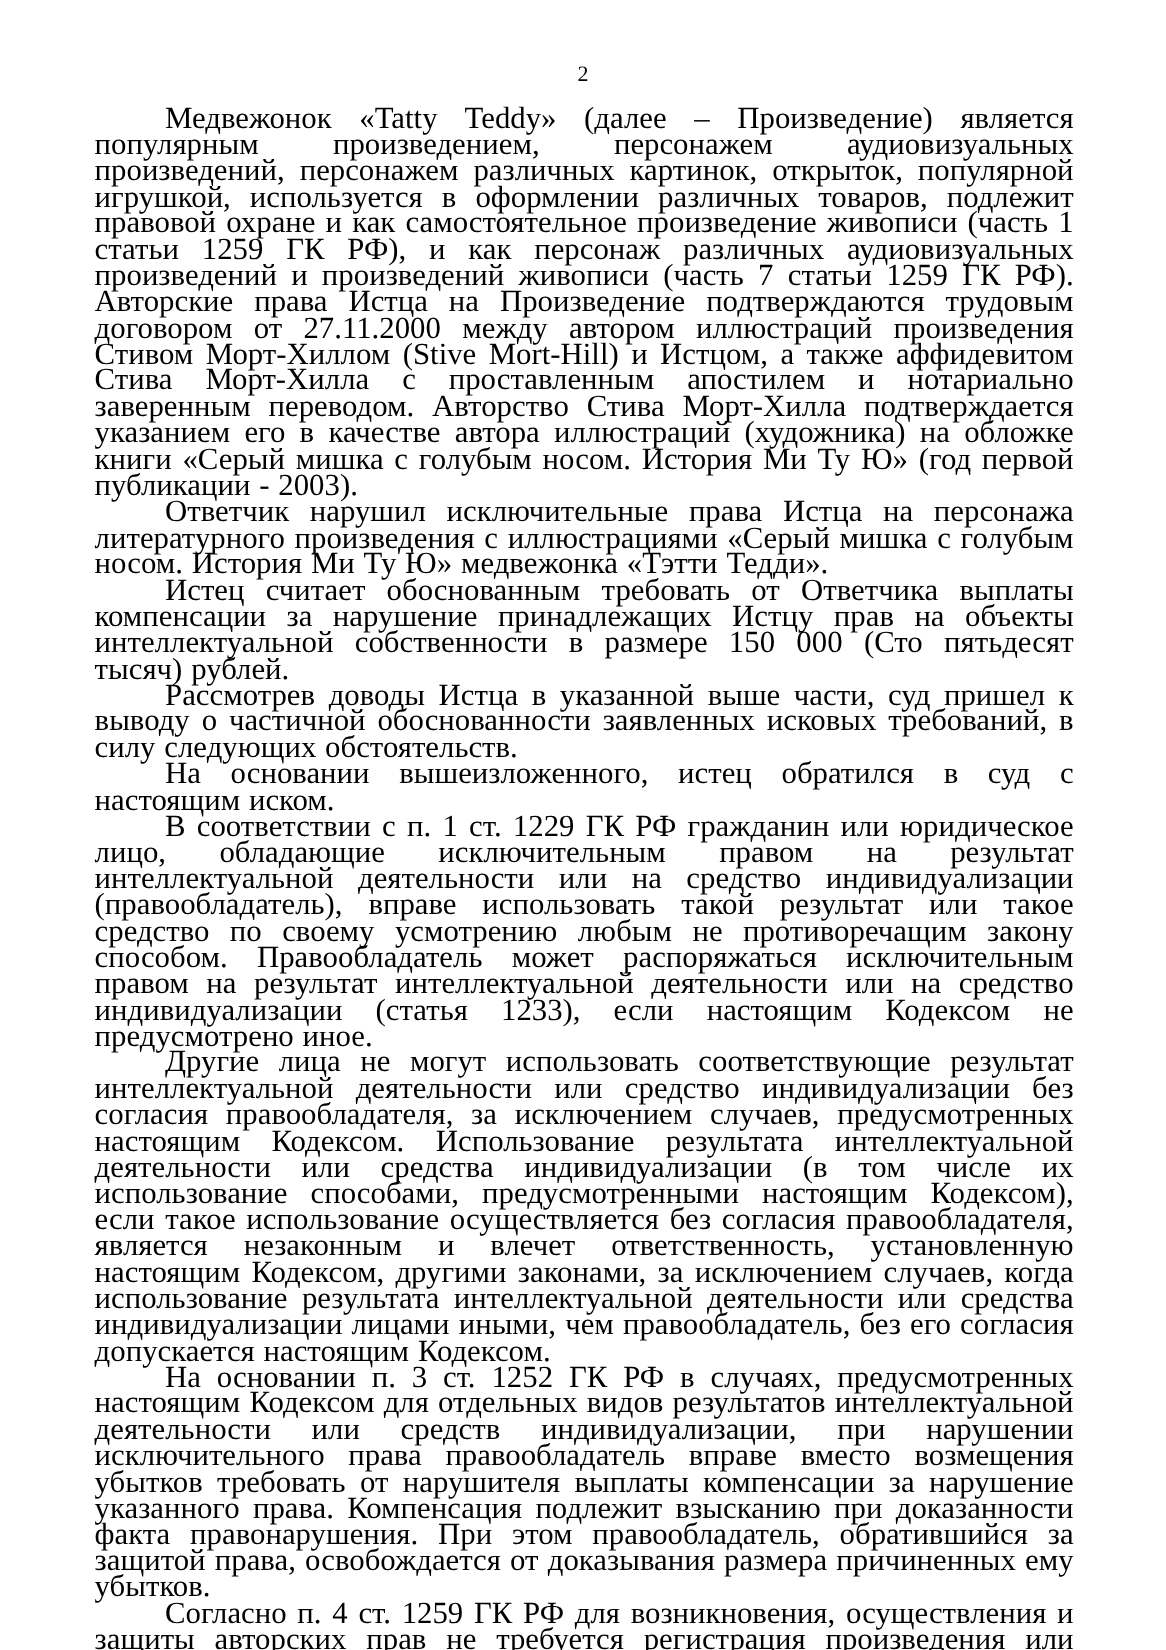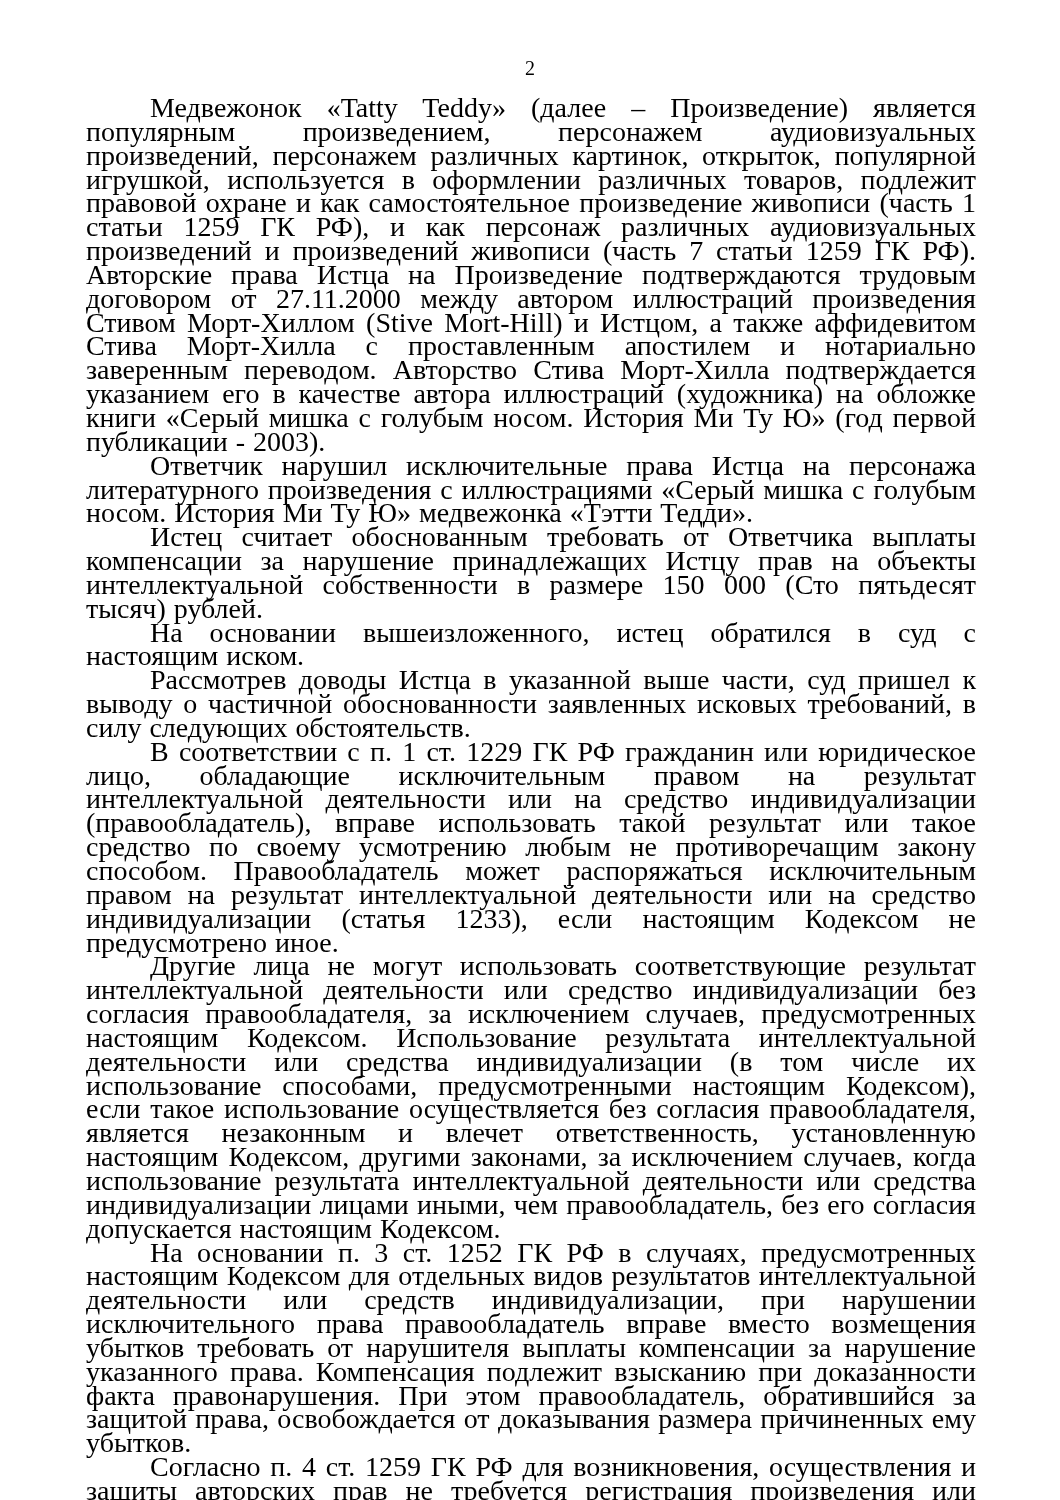--- a/index.html
+++ b/index.html
@@ -43,20 +43,20 @@
 </style>
 </head>
 <body>
 
 <div class="page">
   <div class="page-number">2</div>
   <div class="content">
     <p class="para">Медвежонок «Tatty Teddy» (далее – Произведение) является популярным произведением, персонажем аудиовизуальных произведений, персонажем различных картинок, открыток, популярной игрушкой, используется в оформлении различных товаров, подлежит правовой охране и как самостоятельное произведение живописи (часть 1 статьи 1259 ГК РФ), и как персонаж различных аудиовизуальных произведений и произведений живописи (часть 7 статьи 1259 ГК РФ). Авторские права Истца на Произведение подтверждаются трудовым договором от 27.11.2000 между автором иллюстраций произведения Стивом Морт-Хиллом (Stive Mort-Hill) и Истцом, а также аффидевитом Стива Морт-Хилла с проставленным апостилем и нотариально заверенным переводом. Авторство Стива Морт-Хилла подтверждается указанием его в качестве автора иллюстраций (художника) на обложке книги «Серый мишка с голубым носом. История Ми Ту Ю» (год первой публикации - 2003).</p>
     <p class="para">Ответчик нарушил исключительные права Истца на персонажа литературного произведения с иллюстрациями «Серый мишка с голубым носом. История Ми Ту Ю» медвежонка «Тэтти Тедди».</p>
     <p class="para">Истец считает обоснованным требовать от Ответчика выплаты компенсации за нарушение принадлежащих Истцу прав на объекты интеллектуальной собственности в размере 150 000 (Сто пятьдесят тысяч) рублей.</p>
+    <p class="para">Рассмотрев доводы Истца в указанной выше части, суд пришел к выводу о частичной обоснованности заявленных исковых требований, в силу следующих обстоятельств.</p>
     <p class="para">На основании вышеизложенного, истец обратился в суд с настоящим иском.</p>
-    <p class="para">Рассмотрев доводы Истца в указанной выше части, суд пришел к выводу о частичной обоснованности заявленных исковых требований, в силу следующих обстоятельств.</p>
     <p class="para">В соответствии с п. 1 ст. 1229 ГК РФ гражданин или юридическое лицо, обладающие исключительным правом на результат интеллектуальной деятельности или на средство индивидуализации (правообладатель), вправе использовать такой результат или такое средство по своему усмотрению любым не противоречащим закону способом. Правообладатель может распоряжаться исключительным правом на результат интеллектуальной деятельности или на средство индивидуализации (статья 1233), если настоящим Кодексом не предусмотрено иное.</p>
     <p class="para">Другие лица не могут использовать соответствующие результат интеллектуальной деятельности или средство индивидуализации без согласия правообладателя, за исключением случаев, предусмотренных настоящим Кодексом. Использование результата интеллектуальной деятельности или средства индивидуализации (в том числе их использование способами, предусмотренными настоящим Кодексом), если такое использование осуществляется без согласия правообладателя, является незаконным и влечет ответственность, установленную настоящим Кодексом, другими законами, за исключением случаев, когда использование результата интеллектуальной деятельности или средства индивидуализации лицами иными, чем правообладатель, без его согласия допускается настоящим Кодексом.</p>
     <p class="para">На основании п. 3 ст. 1252 ГК РФ в случаях, предусмотренных настоящим Кодексом для отдельных видов результатов интеллектуальной деятельности или средств индивидуализации, при нарушении исключительного права правообладатель вправе вместо возмещения убытков требовать от нарушителя выплаты компенсации за нарушение указанного права. Компенсация подлежит взысканию при доказанности факта правонарушения. При этом правообладатель, обратившийся за защитой права, освобождается от доказывания размера причиненных ему убытков.</p>
     <p class="para">Согласно п. 4 ст. 1259 ГК РФ для возникновения, осуществления и защиты авторских прав не требуется регистрация произведения или соблюдение каких-либо иных формальностей.</p>
   </div>
 </div>
 
 </body></html>

